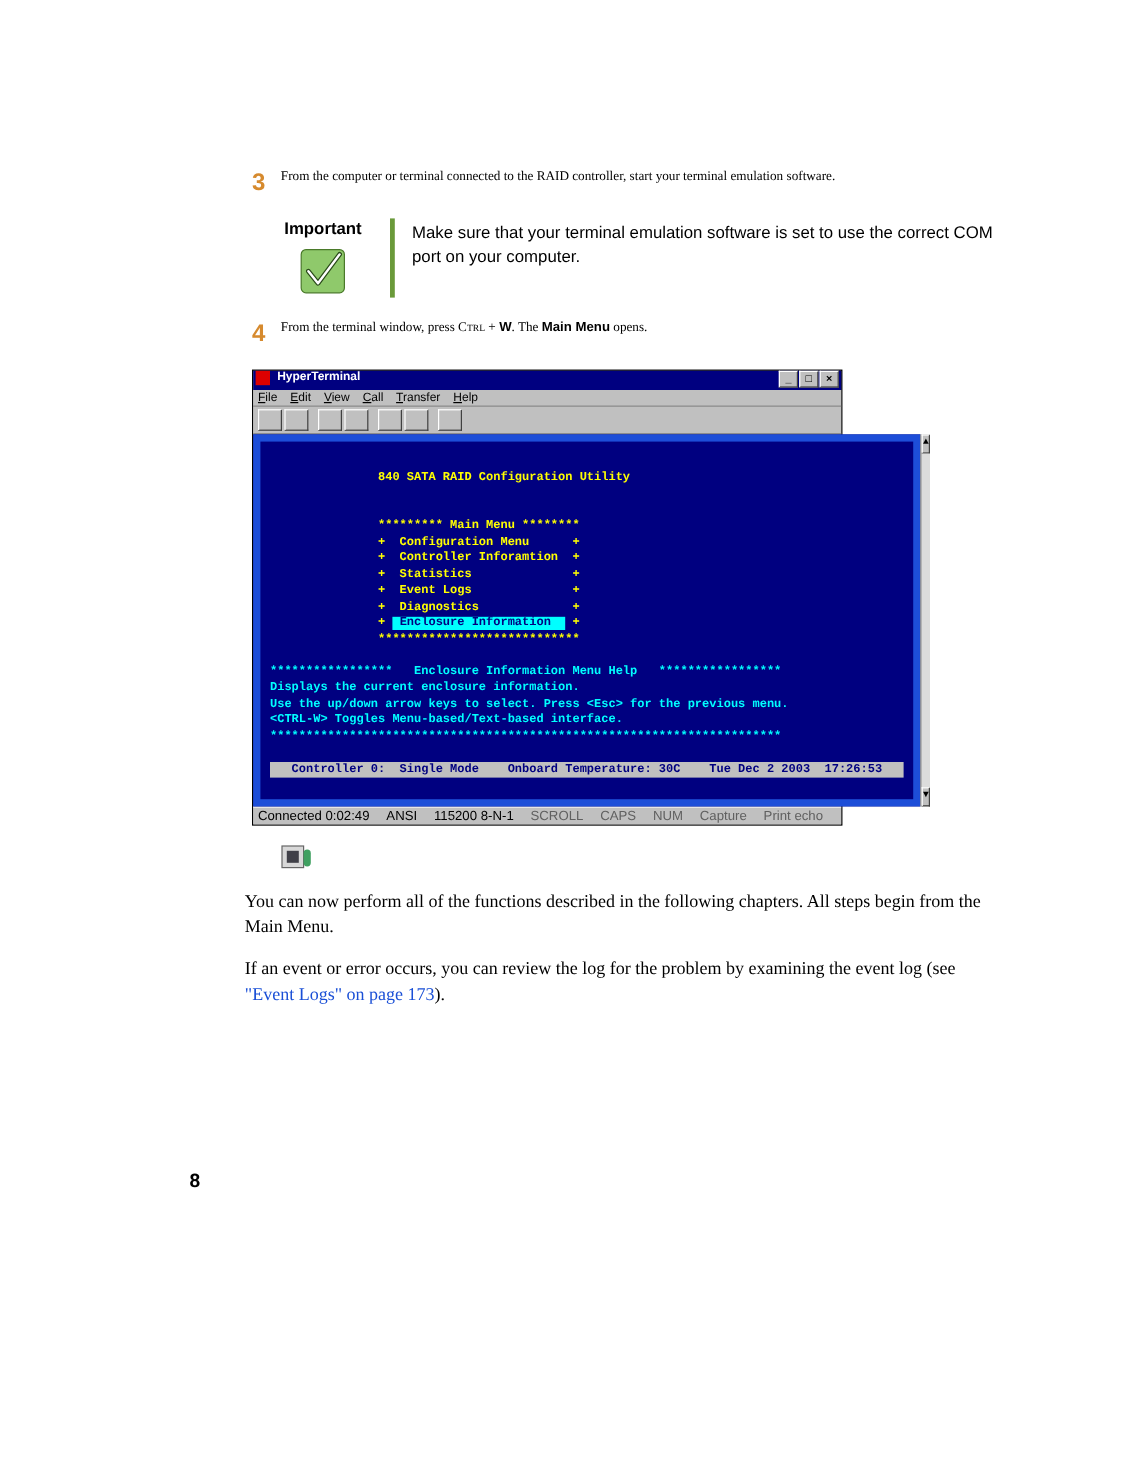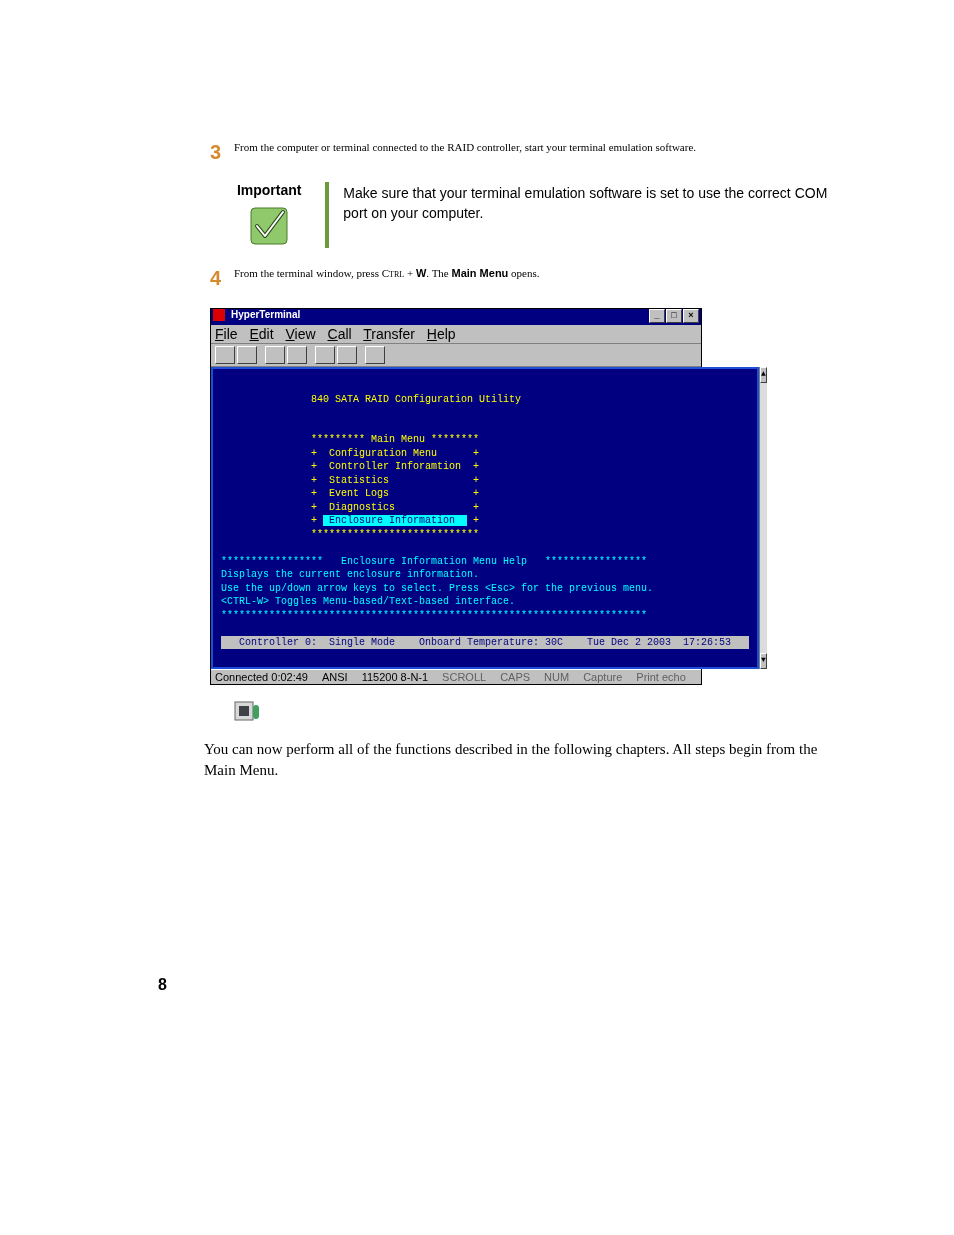--- a/index.html
+++ b/index.html
@@ -106,21 +106,21 @@
     width: 14px; height: 12px; background: #c0c0c0; color: #000;
     border-top: 1px solid #fff; border-left: 1px solid #fff;
     border-right: 1px solid #404040; border-bottom: 1px solid #404040;
     margin-left: 1px; text-align: center; line-height: 10px; font-size: 9px;
     font-weight: bold;
   }
   .ts-menubar {
     background: #c0c0c0;
     padding: 1px 4px;
     font-family: Arial, sans-serif;
-    font-size: 14px;
+    font-size: 10px;
     border-bottom: 1px solid #808080;
   }
   .ts-menubar span { margin-right: 8px; }
   .ts-menubar span u { text-decoration: underline; }
   .ts-toolbar {
     background: #c0c0c0;
     padding: 2px 4px;
     border-bottom: 1px solid #808080;
     display: flex;
     gap: 2px;
@@ -136,21 +136,22 @@
     background: #000;
   }
   .terminal {
     background: #000080;
     color: #ffff00;
     padding: 10px 8px 4px 8px;
     white-space: pre;
     line-height: 1.35;
     font-size: 10px;
     flex: 1;
-    border: 2px solid #1d4ed8;
+    border: 6px solid #1d4ed8;
+    font-weight: bold;
   }
   .hi { background: #00ffff; color: #000080; }
   .cy { color: #00ffff; }
   .stat-line {
     color: #000080;
     background: #c0c0c0;
     padding: 1px 6px;
   }
   .scrollbar {
     width: 14px;
@@ -320,17 +321,20 @@
     <div class="end-box">
       <svg width="26" height="24" viewBox="0 0 26 24">
         <rect x="1" y="3" width="18" height="18" fill="#d8d8d8" stroke="#666" stroke-width="1"></rect>
         <rect x="5" y="7" width="10" height="10" fill="#404048"></rect>
         <rect x="19" y="6" width="6" height="14" rx="3" fill="#3fa060"></rect>
       </svg>
     </div>
 
     <div class="body-para">You can now perform all of the functions described in the following chapters. All steps begin from the Main Menu.</div>
 
+    <div class="body-para">
+      <span>If an event or error occurs, you can review the log for the problem by examining the event log (see </span><span class="link">"Event Logs" on page 173</span><span>).</span>
+    </div>
 
   </div>
 
   <div class="page-num">8</div>
 </div>
 
 </body></html>

